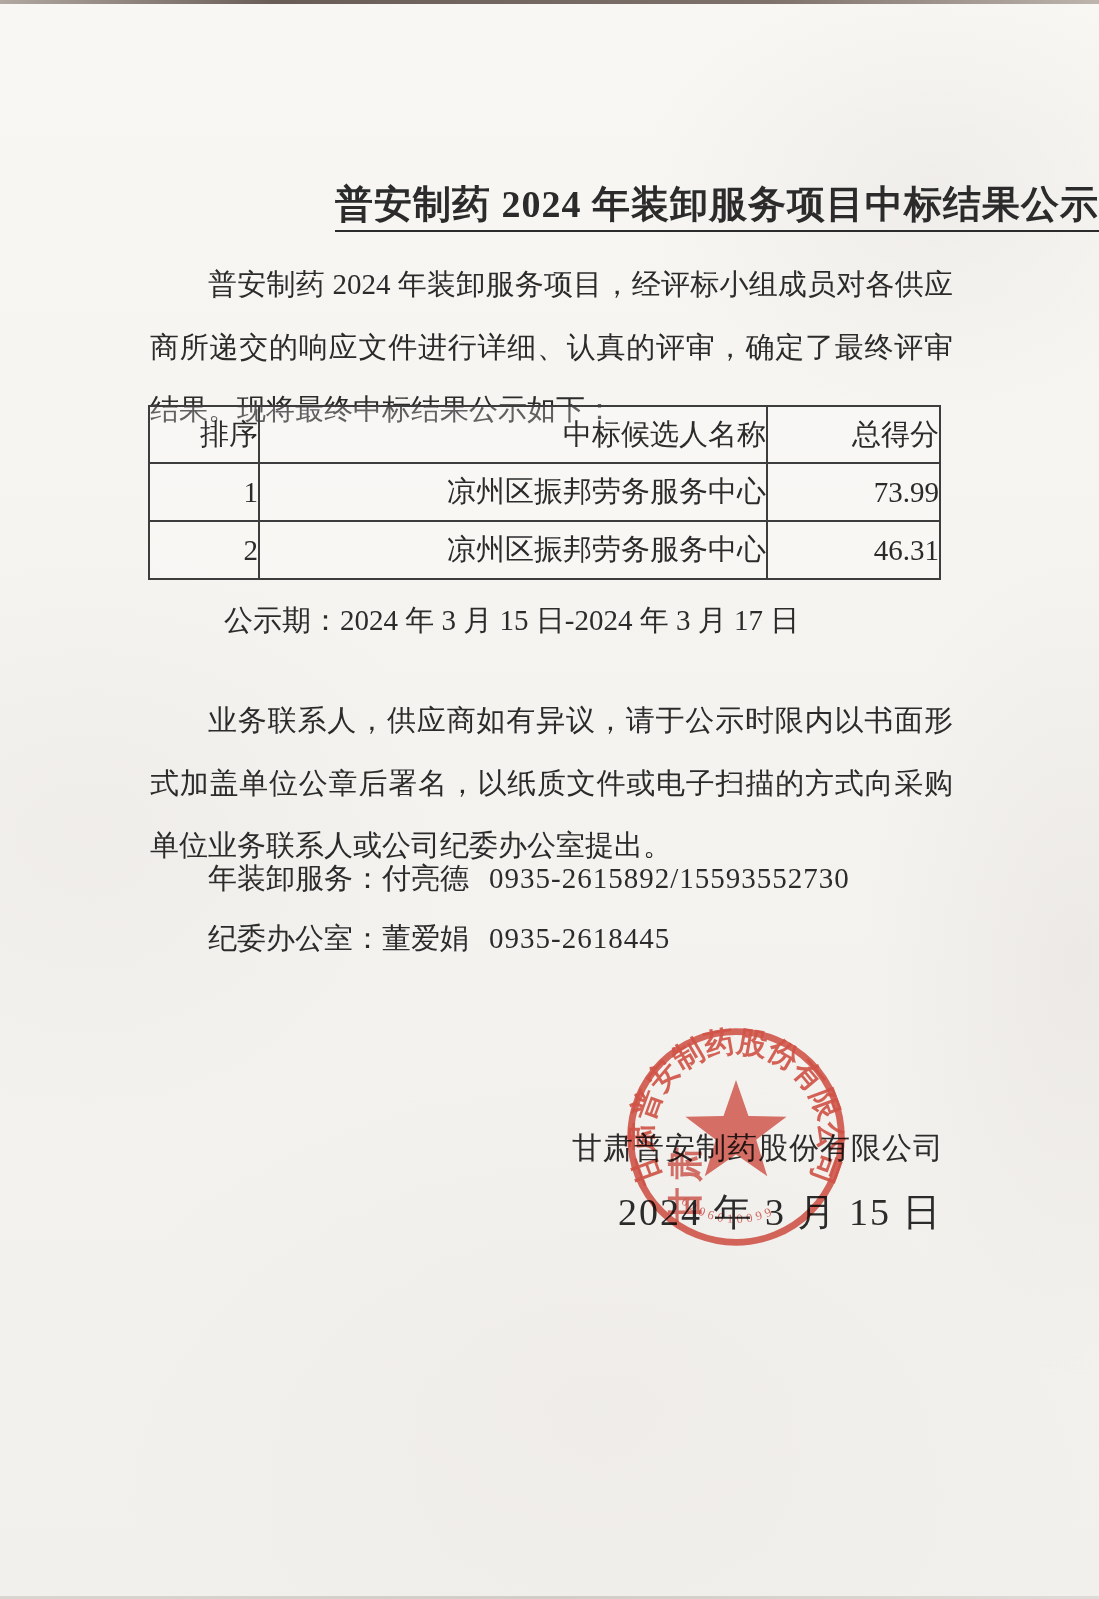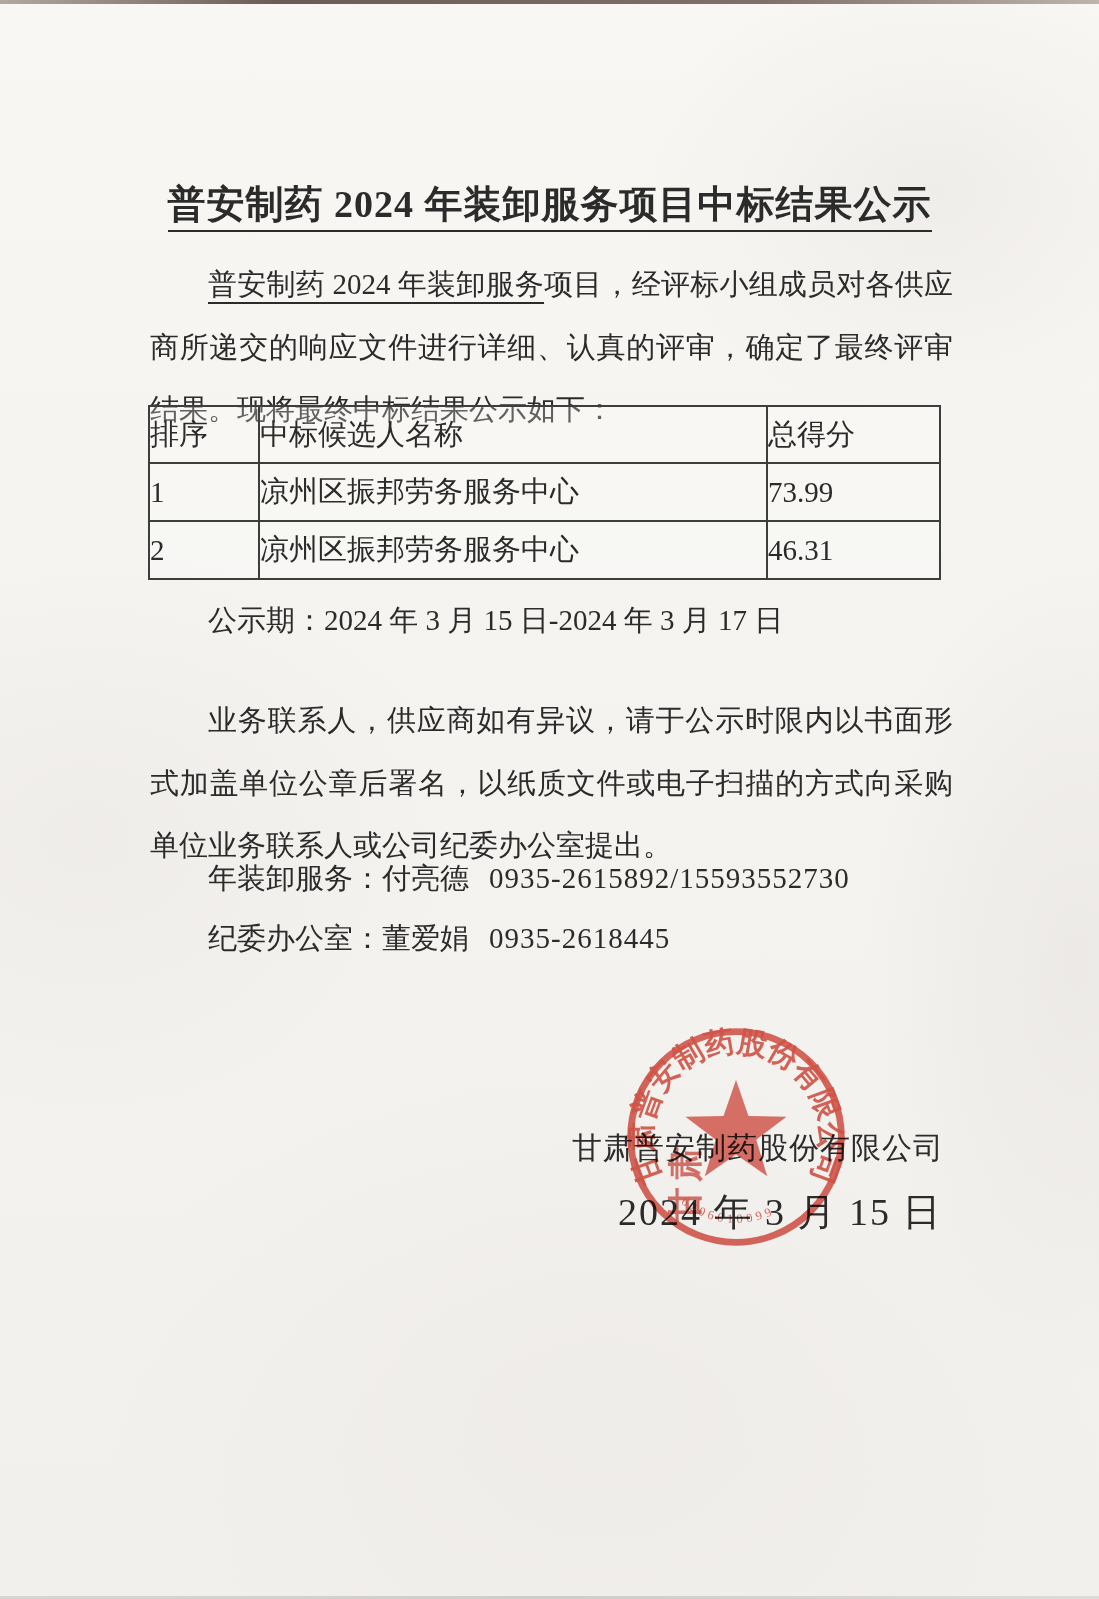--- a/index.html
+++ b/index.html
@@ -17,44 +17,44 @@
   .top-edge {
     position:absolute; top:0; left:0; width:100%; height:4px;
     background:linear-gradient(90deg, rgba(92,72,62,.45), rgba(70,54,47,.8) 25%, rgba(80,62,54,.72) 70%, rgba(100,80,68,.4));
   }
   .bottom-edge {
     position:absolute; bottom:0; left:0; width:100%; height:3px;
     background:linear-gradient(90deg, rgba(150,145,138,.28), rgba(160,154,147,.4) 50%, rgba(150,145,138,.22));
   }
   .doc-title {
     position:absolute; top:154px; left:0; width:100%;
-    text-align:center; font-size:38px; font-weight:bold; letter-spacing:1px;
+    text-align:right; font-size:38px; font-weight:bold; letter-spacing:1px;
   }
   .doc-title .tspan { border-bottom:2px solid #2b2b2b; padding-bottom:5px; }
   .par {
     position:absolute; left:150px; width:803px;
     font-size:29px; line-height:62.5px; text-align:justify; text-indent:58px;
     text-justify:inter-ideograph;
   }
   .par-intro { top:224px; }
   .par-objection { top:660px; }
-  .u-inline { text-decoration:underline; text-underline-offset:8px; text-decoration-thickness:2px; }
+  .u-inline { text-underline-offset:8px; text-decoration-thickness:2px; }
   .results-table {
     position:absolute; left:148px; top:405px;
     border-collapse:collapse; table-layout:fixed; width:791px;
     font-size:29px;
   }
   .results-table th, .results-table td {
-    border:2px solid #3d3d3d; text-align:left; font-weight:normal; padding:0;
+    border:2px solid #3d3d3d; text-align:right; font-weight:normal; padding:0;
     background:rgba(255,255,255,.25);
   }
   .results-table thead tr { height:57px; }
   .results-table tbody tr { height:58px; }
   .line { position:absolute; font-size:29px; line-height:40px; white-space:nowrap; }
-  .period-line { left:208px; top:600px; }
+  .period-line { left:224px; top:600px; }
   .contact-line-1 { left:208px; top:858px; }
   .contact-line-2 { left:208px; top:918px; }
   .contact-phone { margin-left:20px; letter-spacing:1px; }
   .company-line { left:572px; top:1128px; font-size:30px; letter-spacing:1px; }
   .date-line { left:618px; top:1192px; font-size:38px; letter-spacing:2px; }
   .seal {
     position:absolute; left:620px; top:1021px; width:232px; height:232px;
     mix-blend-mode:multiply; opacity:.92; pointer-events:none;
   }
 </style>

